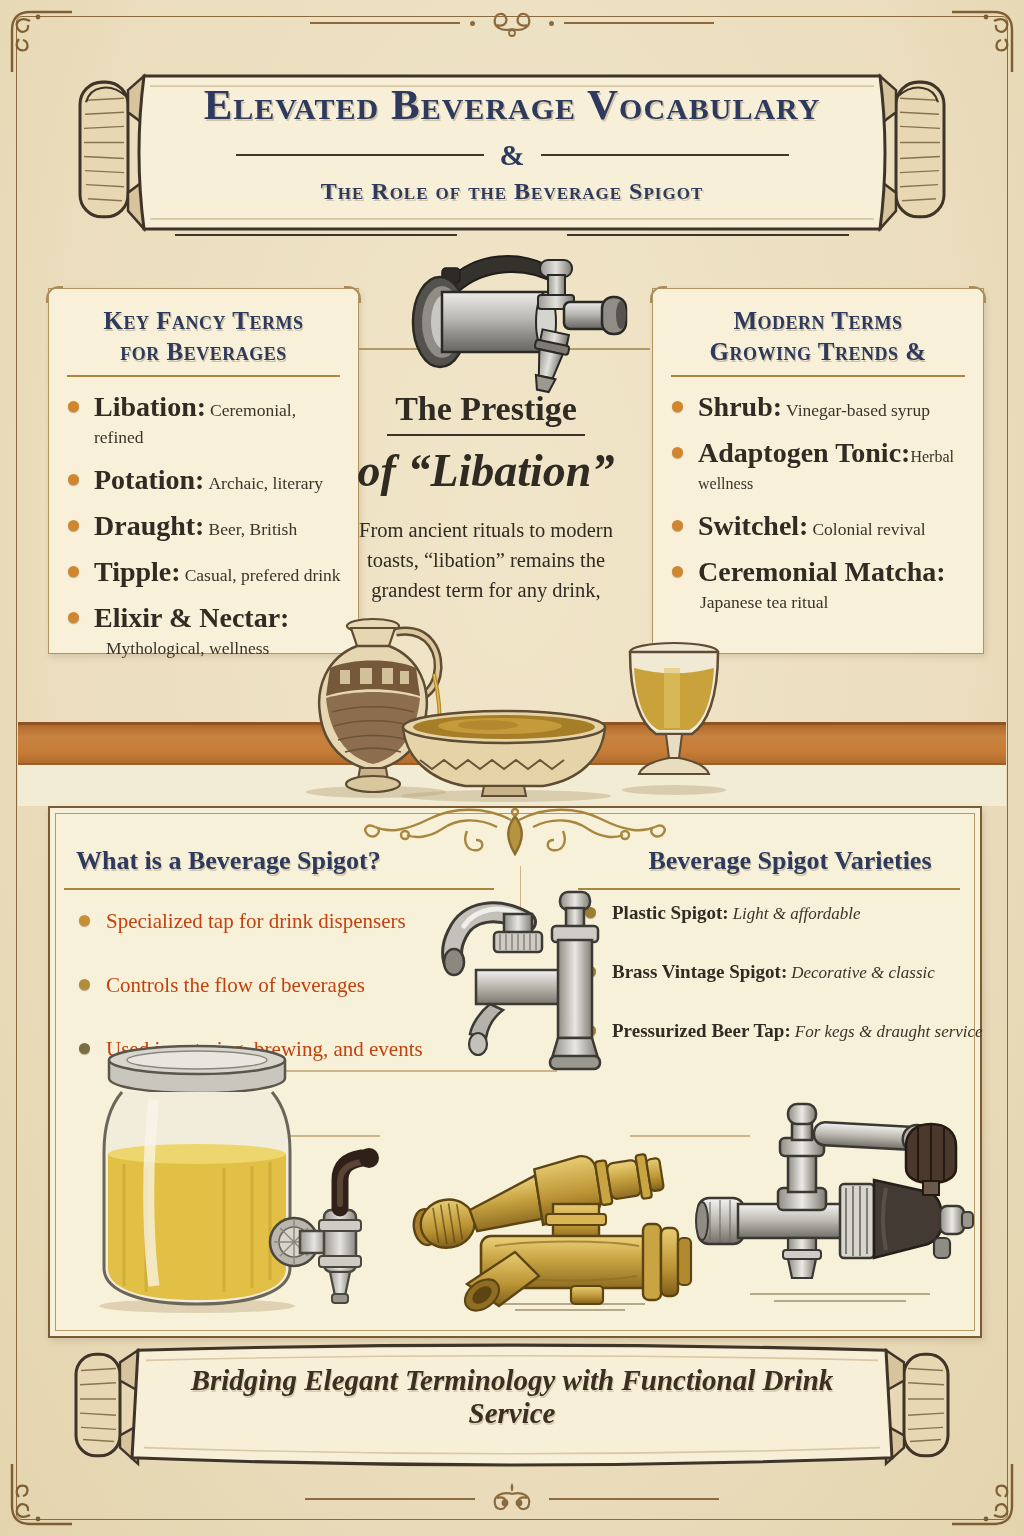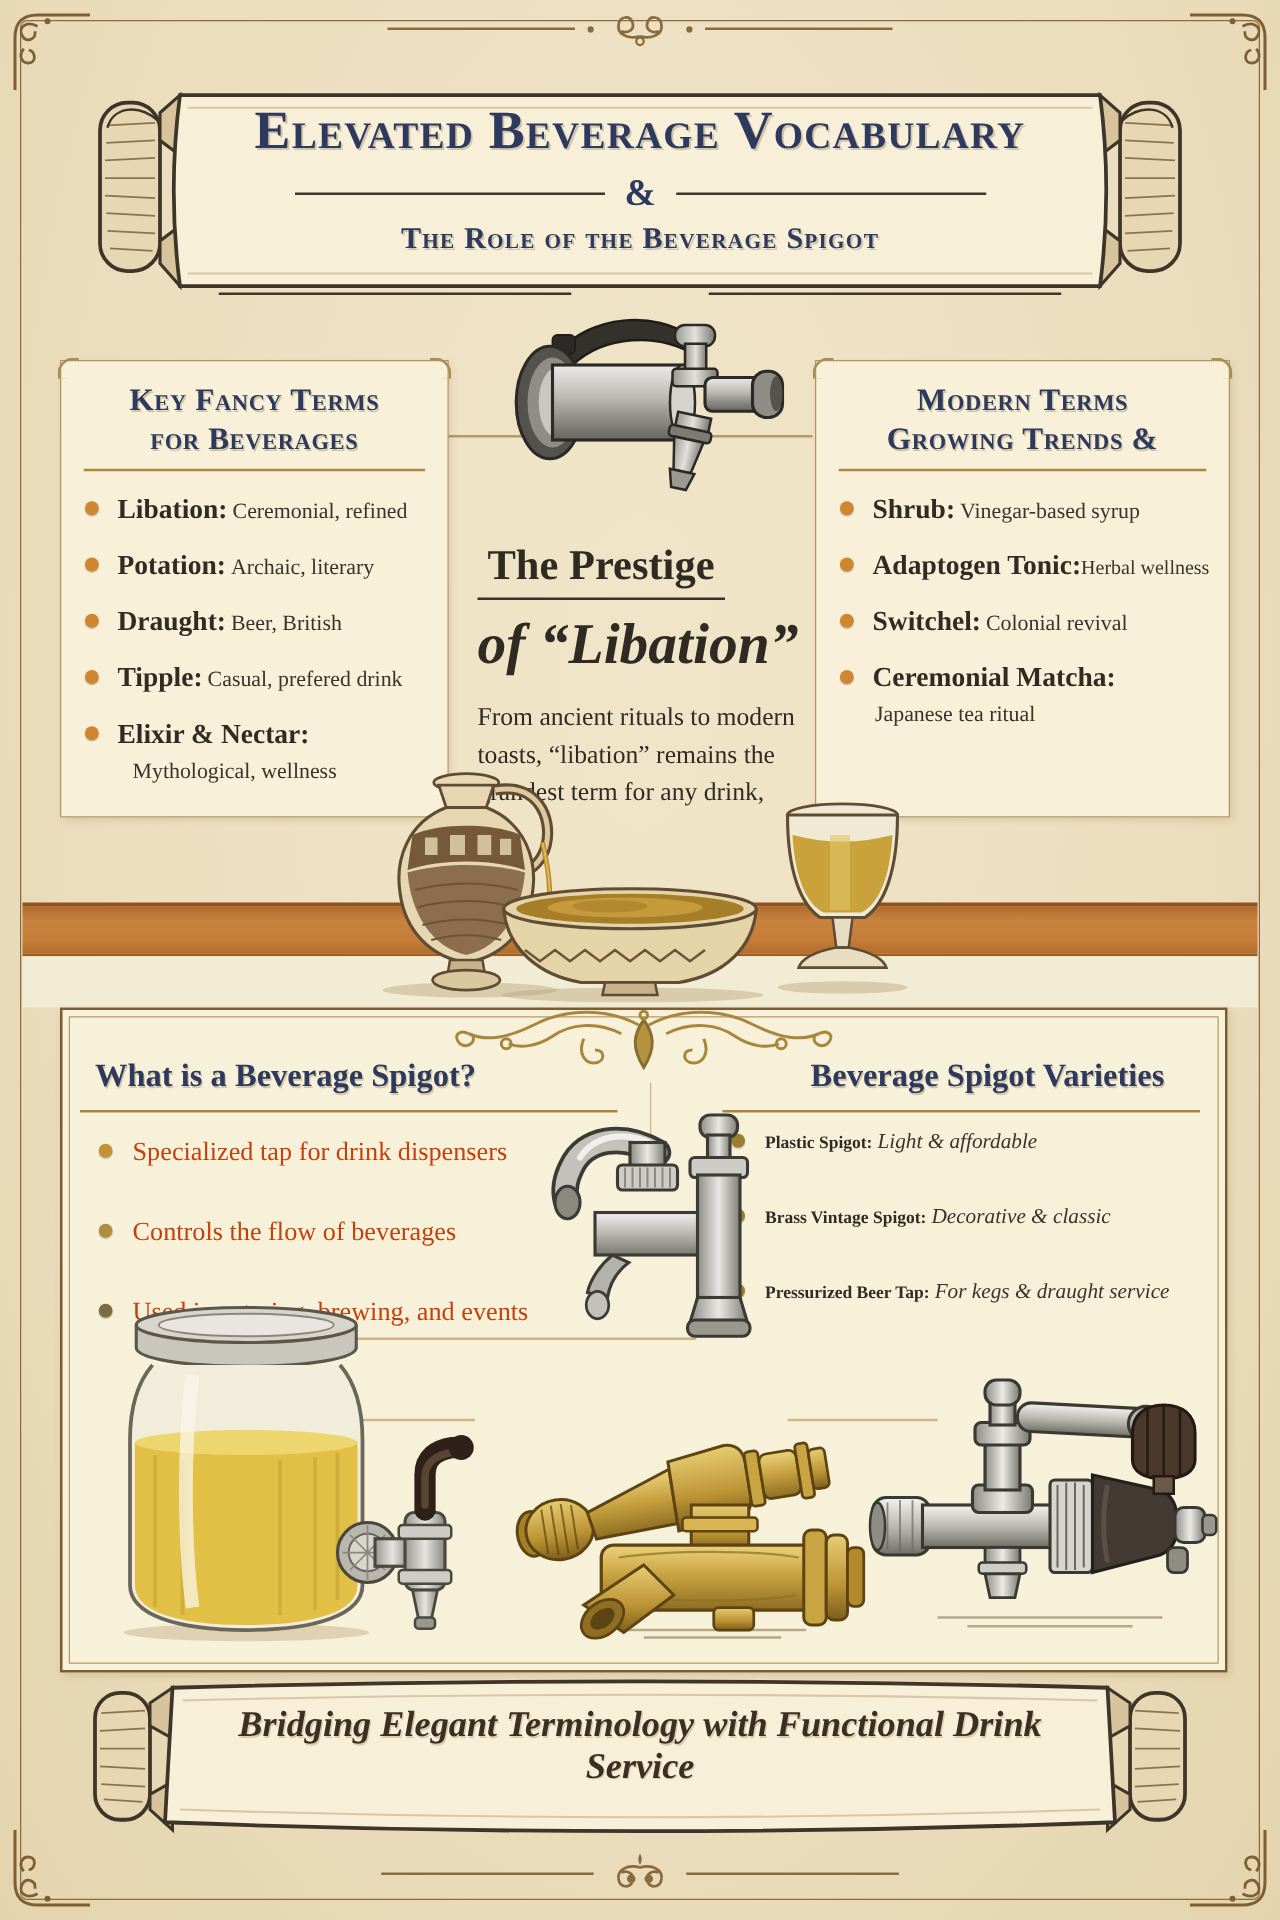--- a/index.html
+++ b/index.html
@@ -43,24 +43,24 @@
   .panel::after{right:-3px;border-left:none;border-top-right-radius:13px;}
   .p-left{left:48px;width:309px;}
   .p-right{left:652px;width:330px;}
   .p-title{margin:16px 10px 0;text-align:center;color:var(--navy,#2d3a5e);font-weight:bold;
      font-variant:small-caps;font-size:25px;line-height:31px;letter-spacing:.5px;
      text-shadow:1px 1.5px 0 rgba(110,85,50,.3);}
   .p-rule{height:2px;background:var(--gold-line,#a8863e);margin:8px 18px 0;}
   .t-list{margin:16px 14px 0 16px;}
   .t-item{position:relative;padding-left:29px;margin-bottom:15px;line-height:27px;}
   .dot{position:absolute;left:3px;top:8px;width:11px;height:11px;border-radius:50%;background:var(--orange-bullet,#d0862f);box-shadow:0 1px 1px rgba(90,60,20,.4);}
-  .term{font-weight:bold;font-size:22px;color:#322b23;}
+  .term{font-weight:bold;font-size:28px;color:#322b23;}
   .desc{font-size:17.5px;color:#3a332a;}
   
-  .prestige{position:absolute;left:382px;top:390px;width:286px;margin-top:44px;}
+  .prestige{position:absolute;left:343px;top:390px;width:286px;text-align:center;}
   .pr-t1{font-size:34px;font-weight:bold;color:#2f2a22;}
   .pr-t1 span{display:inline-block;border-bottom:2.6px solid #3a3128;padding:0 8px 6px;}
   .pr-t2{font-size:46px;font-weight:bold;font-style:italic;margin-top:8px;color:#2f2a22;}
   .pr-body{margin-top:18px;font-size:20.5px;line-height:30px;color:#2f2a22;}
   
   .band{position:absolute;left:18px;top:722px;width:988px;height:38px;
      background:linear-gradient(180deg,#b06a2c 0%,#c8823f 30%,#c67d38 70%,#b36c2d 100%);
      border-top:3px solid #8f5220;border-bottom:2px solid #9a6028;}
   .strip{position:absolute;left:18px;top:765px;width:988px;height:41px;background:#f3ecd4;}
   .scene{position:absolute;left:288px;top:610px;width:458px;height:192px;}
@@ -77,21 +77,21 @@
   .br-left{left:14px;top:80px;width:430px;}
   .br-right{left:528px;top:80px;width:382px;}
   .b-list{position:absolute;}
   .bl-left{left:26px;top:100px;}
   .bl-right{left:532px;top:92px;}
   .b-item{position:relative;padding-left:30px;white-space:nowrap;line-height:26px;}
   .bl-left .b-item{margin-bottom:38px;font-size:21px;color:#c2410c;}
   .bl-right .b-item{margin-bottom:32px;}
   .b-item .dot{top:7px;}
   .d1{background:#c69133;} .d2{background:#b18c3c;} .d3{background:#7a6c43;} .dg{background:#9c7c2e;}
-  .v-term{font-weight:bold;font-size:14px;color:#322b23;}
+  .v-term{font-weight:bold;font-size:19px;color:#322b23;}
   .v-desc{font-size:17px;font-style:italic;color:#3a332a;}
   .leader{position:absolute;height:1.5px;background:#c0a872;opacity:.8;}
   .mini-div{position:absolute;left:470px;top:58px;width:1.4px;height:46px;background:#c0a872;opacity:.8;}
   .illus{position:absolute;}
   
   .fbanner{position:absolute;left:52px;top:1338px;width:920px;height:132px;}
   .fbanner svg.ribbon{position:absolute;inset:0;width:100%;height:100%;}
   .ftext{position:absolute;left:95px;top:0;width:730px;height:118px;display:flex;align-items:center;justify-content:center;
      font-size:29px;font-weight:bold;font-style:italic;color:var(--banner-ink,#3a2f20);text-align:center;
      text-shadow:1px 1.5px 0 rgba(120,95,55,.25);}

